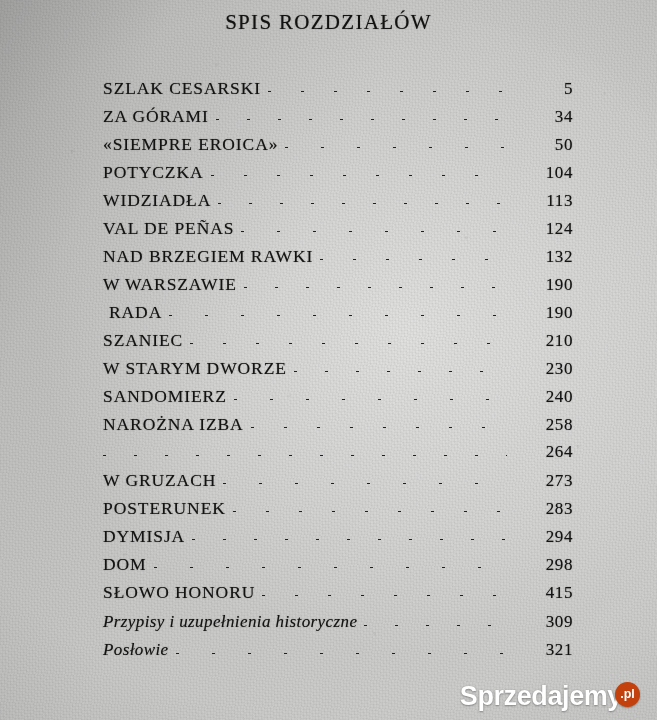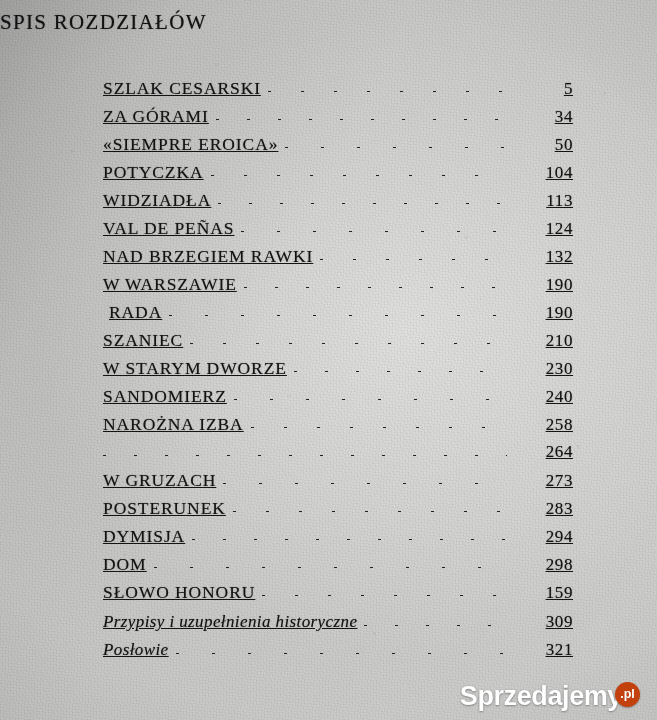--- a/index.html
+++ b/index.html
@@ -82,33 +82,33 @@
     z-index: 5;
     width: 100%;
     height: 100%;
   }
 
   .toc-title {
     position: absolute;
     top: 10px;
     left: 0;
     right: 0;
+    text-align: center;
     font-size: 21px;
     letter-spacing: 1.3px;
     font-weight: 400;
     color: #121212;
     text-shadow: 0 0 1.1px rgba(20,20,20,0.55);
   }
 
   .toc-list {
     position: absolute;
     top: 78px;
     left: 103px;
     right: 84px;
-    text-decoration: underline;
   }
 
   .toc-row {
     display: flex;
     align-items: baseline;
     height: 28px;
     font-size: 17.5px;
     letter-spacing: 0.9px;
     white-space: nowrap;
   }
@@ -302,21 +302,21 @@
           <span class="toc-page">294</span>
         </div>
         <div class="toc-row dots-wide">
           <span class="toc-label">DOM</span>
           <span class="toc-dots"></span>
           <span class="toc-page">298</span>
         </div>
         <div class="toc-row ">
           <span class="toc-label">SŁOWO HONORU</span>
           <span class="toc-dots"></span>
-          <span class="toc-page">159</span>
+          <span class="toc-page">415</span>
         </div>
         <div class="toc-row dots-tight italic gap-before">
           <span class="toc-label">Przypisy i uzupełnienia historyczne</span>
           <span class="toc-dots"></span>
           <span class="toc-page">309</span>
         </div>
         <div class="toc-row dots-wide italic">
           <span class="toc-label">Posłowie</span>
           <span class="toc-dots"></span>
           <span class="toc-page">321</span>

